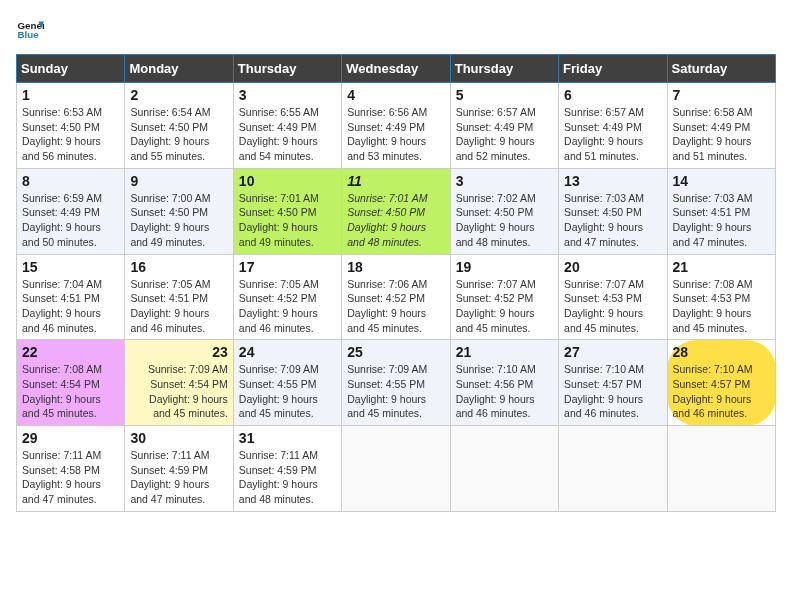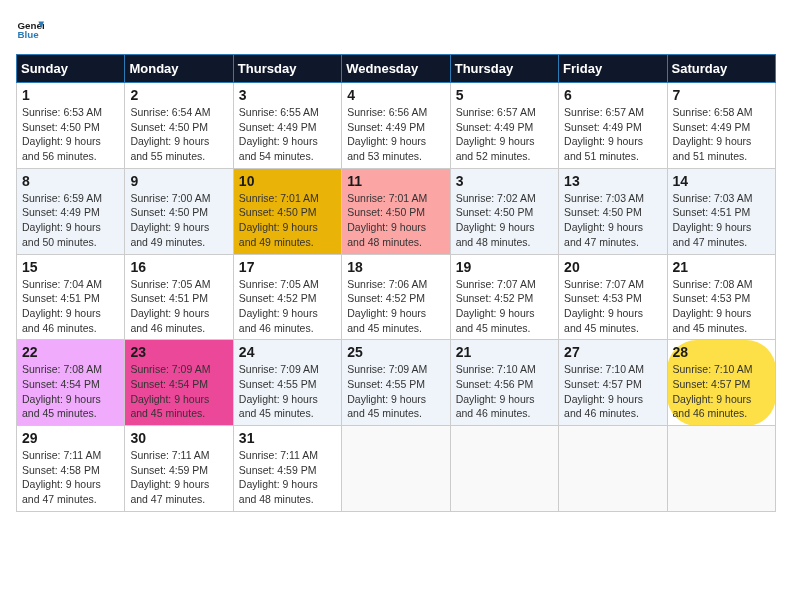--- a/index.html
+++ b/index.html
@@ -36,21 +36,21 @@
     .location {
       font-size: 16px;
       color: #444;
     }
     .calendar {
       width: 100%;
       border-collapse: collapse;
       font-size: 11px;
     }
     .calendar th {
-      background: #0f172a;
+      background: #404040;
       color: #fff;
       font-size: 13px;
       font-weight: bold;
       padding: 6px 4px;
       text-align: left;
       border: 1px solid #2c7bb6;
     }
     .calendar td {
       border: 1px solid #ccc;
       vertical-align: top;
@@ -189,30 +189,30 @@
   </td>
         <td style="background: rgb(238, 244, 250);">
     <span class="day-num">9</span>
     <div class="day-info">
       Sunrise: 7:00 AM<br>
       Sunset: 4:50 PM<br>
       Daylight: 9 hours<br>
       and 49 minutes.
     </div>
   </td>
-        <td style="background: #eab308;">
+        <td style="background: #bef264;">
     <span class="day-num">10</span>
     <div class="day-info">
       Sunrise: 7:01 AM<br>
       Sunset: 4:50 PM<br>
       Daylight: 9 hours<br>
       and 49 minutes.
     </div>
   </td>
-        <td style="background: #fca5a5;">
+        <td style="background: #bef264; font-style: italic;">
     <span class="day-num">11</span>
     <div class="day-info">
       Sunrise: 7:01 AM<br>
       Sunset: 4:50 PM<br>
       Daylight: 9 hours<br>
       and 48 minutes.
     </div>
   </td>
         <td style="background: rgb(238, 244, 250);">
     <span class="day-num">3</span>
@@ -310,21 +310,21 @@
       <tr>
         <td style="background: #f0abfc;">
     <span class="day-num">22</span>
     <div class="day-info">
       Sunrise: 7:08 AM<br>
       Sunset: 4:54 PM<br>
       Daylight: 9 hours<br>
       and 45 minutes.
     </div>
   </td>
-        <td style="background: #ec4899;">
+        <td style="background: #fef9c3; text-align: right;">
     <span class="day-num">23</span>
     <div class="day-info">
       Sunrise: 7:09 AM<br>
       Sunset: 4:54 PM<br>
       Daylight: 9 hours<br>
       and 45 minutes.
     </div>
   </td>
         <td style="background: rgb(238, 244, 250);">
     <span class="day-num">24</span>

